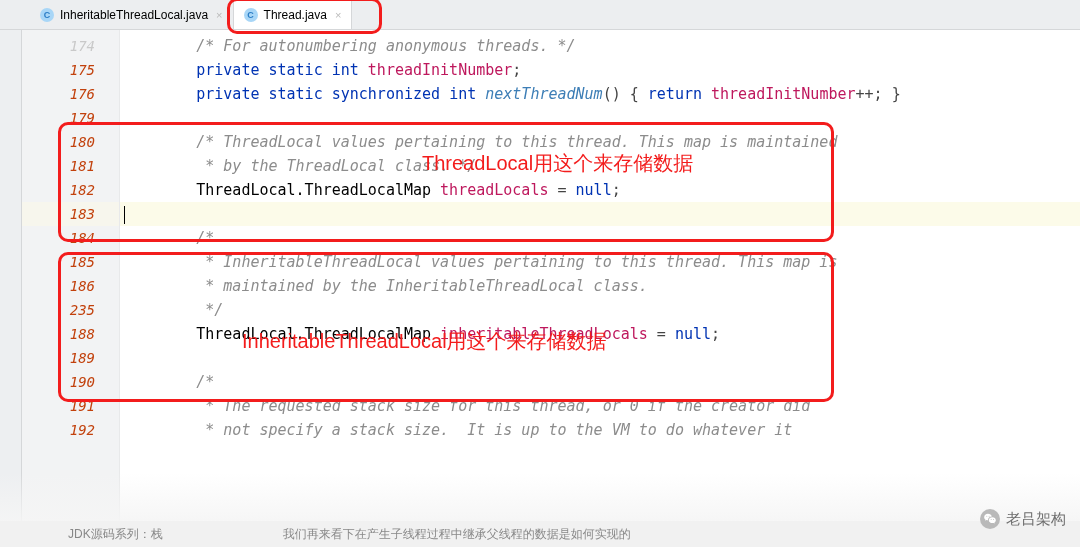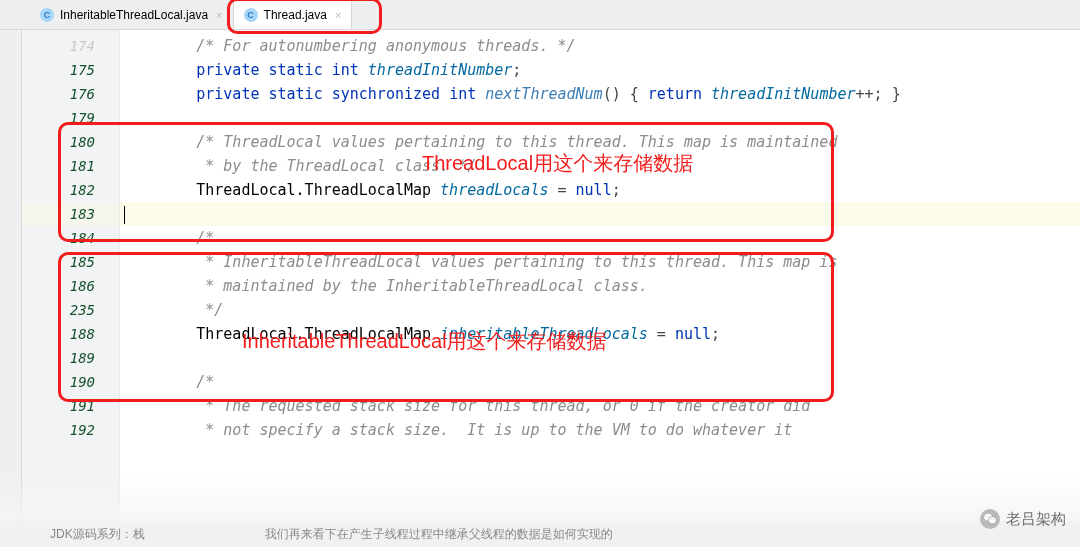--- a/index.html
+++ b/index.html
@@ -64,21 +64,21 @@
   width: 98px;
   background: #f2f3f4;
   border-right: 1px solid #e8e9ea;
   padding-top: 4px;
 }
 .gutter .ln {
   height: 24px;
   line-height: 24px;
   text-align: right;
   padding-right: 24px;
-  color: #14532d;
+  color: #c2410c;
   font-size: 14px;
   font-style: italic;
 }
 .gutter .ln.low { color: #c9c9c9; }
 .gutter .ln.hl { background: #f7f6ed; }
 .code-area {
   flex: 1;
   padding-top: 4px;
   background: #fff;
   position: relative;
@@ -86,21 +86,21 @@
 .code-line {
   height: 24px;
   line-height: 24px;
   font-size: 15px;
   white-space: pre;
   padding-left: 4px;
 }
 .code-line.hl { background: #fcfbe9; }
 .kw { color: #0033b3; }
 .typ { color: #000; }
-.fld { color: #0369a1; font-style: italic; }
+.fld { color: #be185d; }
 .mth { color: #3d7eb6; font-style: italic;}
 .nul { color: #0033b3; }
 .cmt { color: #8c8c8c; font-style: italic; }
 .pun { color: #444; }
 .caret { border-left: 1.5px solid #000; height: 18px; display:inline-block; vertical-align: middle;}
 .anno-box {
   position: absolute;
   border: 3px solid #f31c1c;
   border-radius: 10px;
   pointer-events: none;
@@ -117,21 +117,21 @@
   bottom: 0;
   left: 0;
   right: 0;
   height: 26px;
   background: rgba(240,240,240,0.85);
   display: flex;
   align-items: center;
   font-size: 12px;
   font-family: -apple-system, sans-serif;
   color: #888;
-  padding-left: 50px;
+  padding-left: 68px;
   gap: 120px;
 }
 .watermark {
   position: absolute;
   right: 14px;
   bottom: 18px;
   display: flex;
   align-items: center;
   gap: 6px;
   font-family: -apple-system, "PingFang SC", sans-serif;

